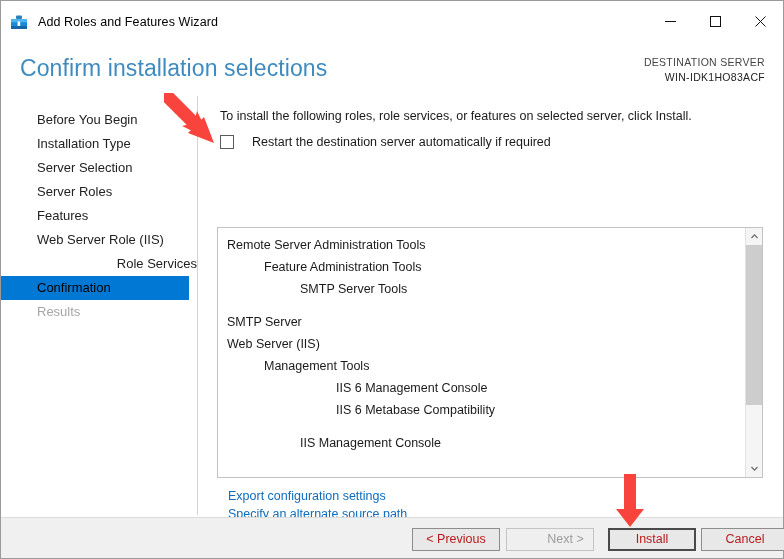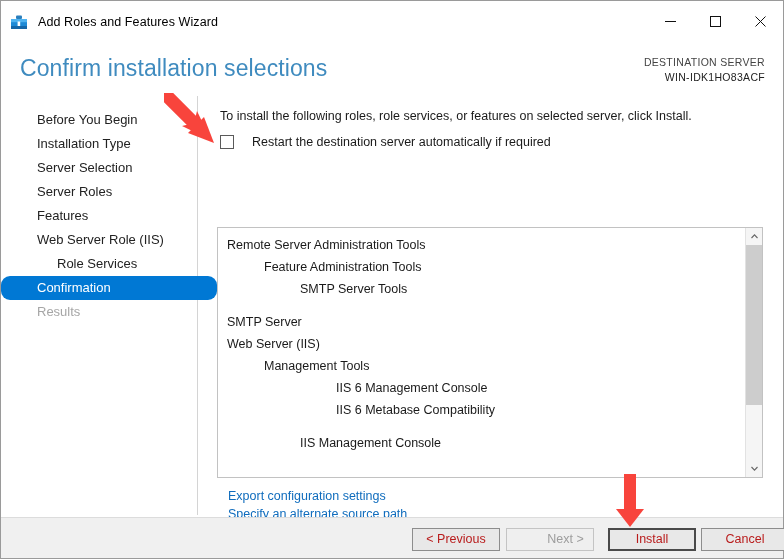--- a/index.html
+++ b/index.html
@@ -80,25 +80,24 @@
   .sidebar {
     position: absolute; left: 0; top: 14px;
     width: 196px;
   }
   .nav-item {
     height: 24px; line-height: 24px;
     padding-left: 36px;
     font-size: 13px; color: #222222;
     white-space: nowrap;
   }
-  .nav-item.indent { padding-left: 56px; }
+  .nav-item.indent { padding-left: 56px; text-align: right; }
   .nav-item.selected {
-    background: #0078d4; color: #ffffff;
-    width: 216px;
-    border-radius: 9px;
+    background: #0078d4; color: #000000;
+    width: 188px;
   }
   .nav-item.disabled { color: #a6a6a6; }
 
   
   .main {
     position: absolute; left: 197px; top: 0;
     width: 585px; height: 423px;
   }
   .intro {
     position: absolute; left: 22px; top: 14px;

